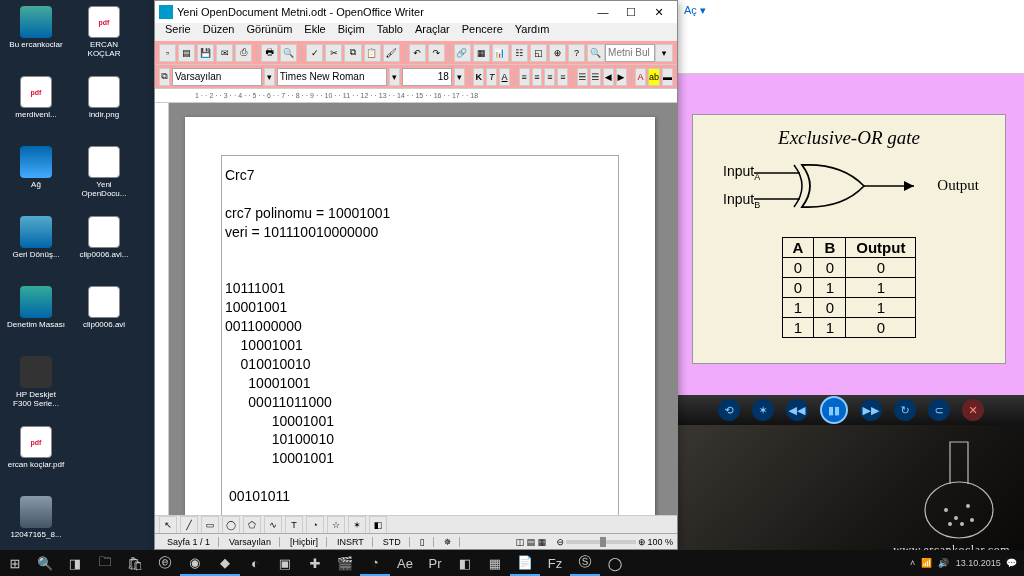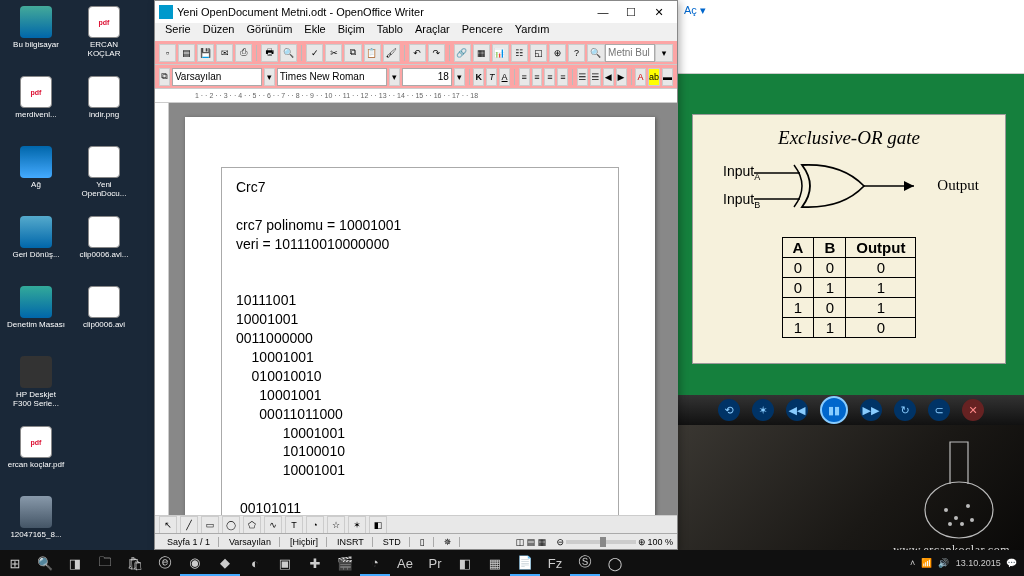--- a/index.html
+++ b/index.html
@@ -31,31 +31,31 @@
 .toolbar { height:24px; display:flex; align-items:center; padding:2px 4px; gap:2px; border-bottom:1px solid #ccc; }
 .tbtn { width:18px; height:18px; background:#e8e8e8; border:1px solid #ccc; cursor:pointer; font-size:9px; display:flex; align-items:center; justify-content:center; }
 .sep { width:1px; height:16px; background:#bbb; margin:0 2px; }
 .tinput { height:18px; font-size:10px; border:1px solid #aaa; padding:0 2px; background:#fff; }
 .findbox { display:flex; align-items:center; font-size:10px; margin-left:auto; }
 .findbox .tinput { width:50px; }
 .ruler { height:14px; background:#fff; border-bottom:1px solid #ccc; font-size:7px; display:flex; align-items:center; padding-left:40px; overflow:hidden; white-space:nowrap; color:#666; }
 .page-area { flex:1; background:#888; overflow:auto; position:relative; }
 .lruler { position:absolute; left:0; top:0; width:14px; bottom:0; background:#fff; border-right:1px solid #ccc; }
 .page { position:absolute; left:30px; top:14px; width:470px; min-height:560px; background:#fff; box-shadow:1px 1px 4px rgba(0,0,0,.4); }
-.page-content { border:1px solid #aaa; margin:50px 36px; padding:10px 14px; font-family:"Times New Roman",serif; font-size:14px; line-height:1.35; min-height:400px; }
+.page-content { border:1px solid #aaa; margin:38px 36px; padding:10px 3px; font-family:"Times New Roman",serif; font-size:14px; line-height:1.35; min-height:400px; }
 .page-content div { white-space:pre; }
 .statusbar { height:16px; background:#e8e8e8; border-top:1px solid #aaa; display:flex; align-items:center; font-size:9px; padding:0 4px; gap:2px; }
 .statusbar .cell { padding:0 8px; border-right:1px solid #aaa; }
 .zoomsl { margin-left:auto; display:flex; align-items:center; gap:2px; }
 .zoomsl .track { width:70px; height:4px; background:#ccc; position:relative; }
 .zoomsl .thumb { position:absolute; left:48%; top:-3px; width:6px; height:10px; background:#888; }
 .btmtb { height:18px; display:flex; align-items:center; padding:0 4px; gap:3px; background:#e8e8e8; border-top:1px solid #ccc; }
 
 
-.rpane { position:absolute; right:0; top:0; width:346px; height:550px; background:#15803d; }
+.rpane { position:absolute; right:0; top:0; width:346px; height:550px; background:#f0abfc; }
 .rhead { height:74px; background:#fff; border-bottom:1px solid #ccc; display:flex; align-items:flex-start; padding:4px 6px; font-size:11px; }
 .rhead .drop { color:#06c; cursor:pointer; }
 .xorbox { position:absolute; left:14px; top:114px; width:314px; height:250px; background:#f6f1dc; border:1px solid #999; padding:12px; }
 .xorbox .title { text-align:center; font-style:italic; font-family:"Times New Roman",serif; font-size:19px; margin-bottom:10px; }
 .gate { position:relative; height:60px; margin:8px 0 18px; }
 .gate svg { display:block; margin:0 auto; }
 .gate .il { position:absolute; left:18px; font-family:"Times New Roman",serif; font-size:14px; }
 .gate .il sub { font-size:9px; }
 .gate .ol { position:absolute; right:14px; top:18px; font-family:"Times New Roman",serif; font-size:15px; }
 .ttable { margin:0 auto; border-collapse:collapse; font-family:"Times New Roman",serif; font-size:15px; }
@@ -74,21 +74,21 @@
 .taskbar .tb.active { border-bottom:2px solid #4af; }
 .taskbar .tray { margin-left:auto; display:flex; align-items:center; color:#ccc; font-size:9px; padding-right:6px; gap:6px; }
 </style>
 </head>
 <body>
 
 <div class="desktop">
   <div class="desk-icons" id="desk-icons">
       <div class="di">
         <div class="ic pc-ic"></div>
-        <span>Bu bilgisayar</span>
+        <span>Bu ercankoclar</span>
       </div>
       <div class="di">
         <div class="ic pdf-ic">
           <span style="font-size:7px;font-weight:bold">pdf</span>
         </div>
         <span>ERCAN KOÇLAR</span>
       </div>
       <div class="di">
         <div class="ic pdf-ic">
           <span style="font-size:7px;font-weight:bold">pdf</span>

